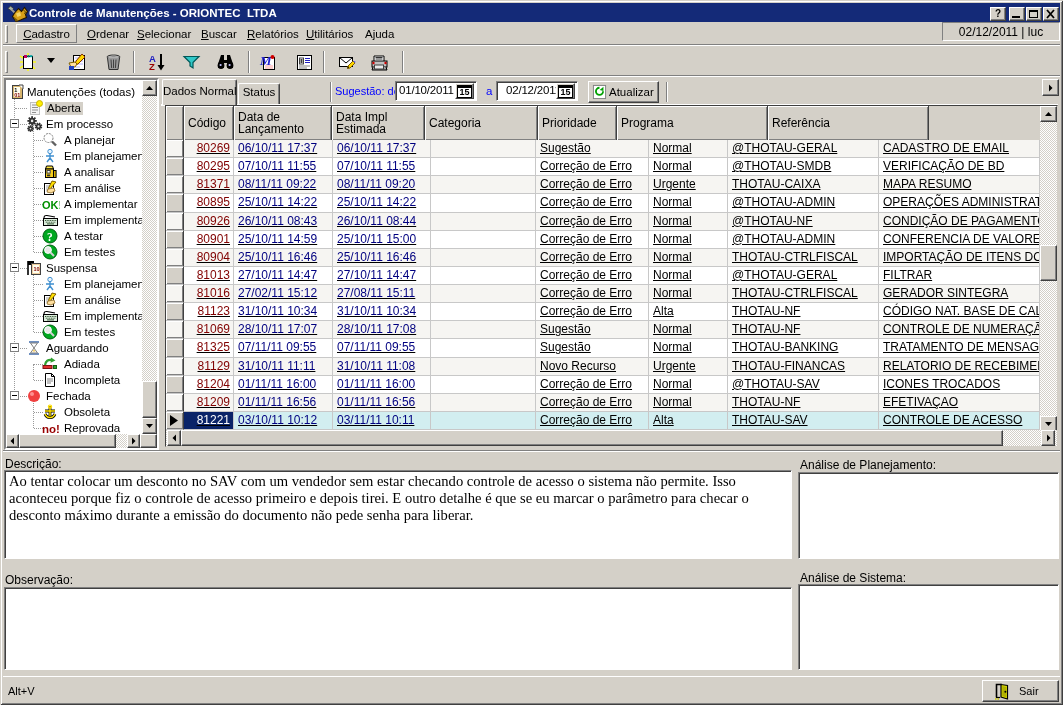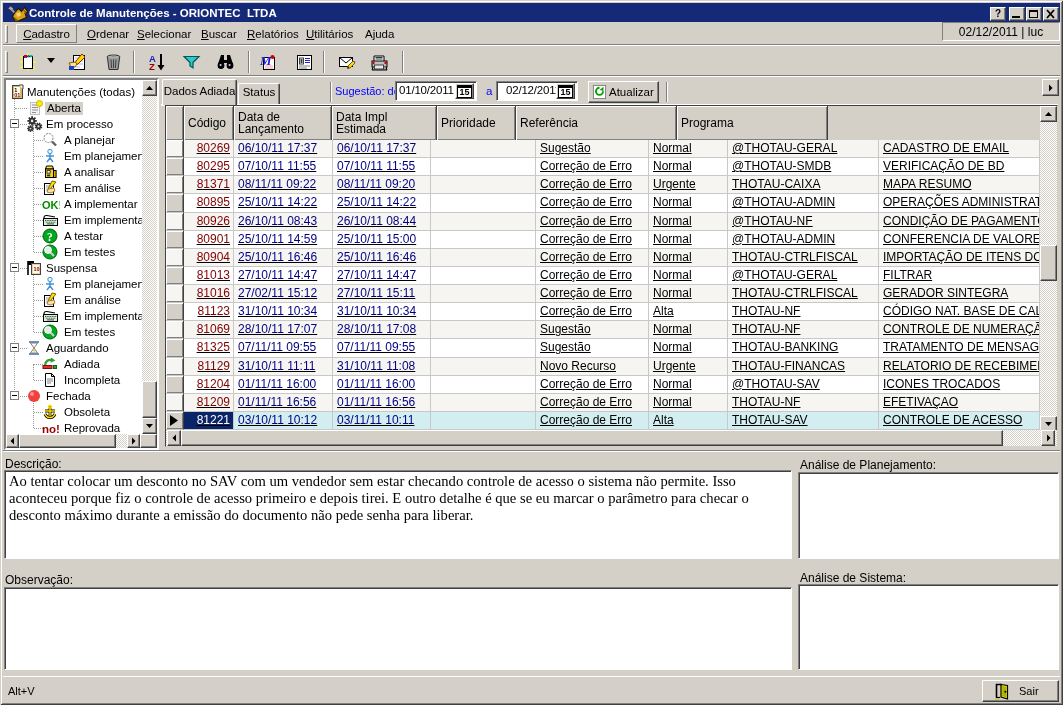--- a/index.html
+++ b/index.html
@@ -547,21 +547,21 @@
   <div class="abs sbtn" style="left:121px;top:354px;width:13px;height:14px">
       <svg width="11" height="12" viewBox="0 0 11 12">
         <path d="M4 2.5 L4 9.5 L7.5 6 Z" fill="#000"></path>
       </svg>
     </div>
   <div class="abs sbtn" style="left:134px;top:354px;width:17px;height:14px"></div>
 </div>
 <div class="abs" id="rightpanel" style="left:161px;top:77px;width:897px;height:375px">
 
   <div class="abs" style="left:0;top:27px;width:897px;height:2px;background:#fff"></div>
-  <div class="abs tab" style="left:1px;top:2px;width:75px;height:26px;z-index:3">Dados Adiada</div>
+  <div class="abs tab" style="left:1px;top:2px;width:75px;height:26px;z-index:3">Dados Normal</div>
   <div class="abs tab" style="left:77px;top:6px;width:42px;height:21px;line-height:17px">Status</div>
 
   <div class="tsep" style="left:169px;top:5px;height:20px"></div>
   <div class="abs bluetext" style="left:174px;top:8px;font-size:11px">Sugestão: de</div>
   <div class="abs sunken" style="left:234px;top:4px;width:82px;height:20px;font-size:11.5px;line-height:17px;padding-left:3px;letter-spacing:-0.2px">01/10/2011</div>
   <div class="abs raised calbtn" style="left:294px;top:6px;width:19px;height:16px"></div>
   <div class="abs bluetext" style="left:325px;top:8px;font-size:11.5px">a</div>
   <div class="abs sunken" style="left:335px;top:4px;width:82px;height:20px;font-size:11.5px;line-height:17px;padding-left:9px;letter-spacing:-0.2px">02/12/2011</div>
   <div class="abs raised calbtn" style="left:395px;top:6px;width:19px;height:16px"></div>
   <div class="abs raised" style="left:427px;top:4px;width:71px;height:22px">
@@ -577,24 +577,25 @@
       <svg width="11" height="12" viewBox="0 0 11 12">
         <path d="M4 2.5 L4 9.5 L7.5 6 Z" fill="#000"></path>
       </svg>
     </div>
 
   <div class="abs" style="left:4px;top:28px;width:893px;height:342px;border:1px solid;border-color:#404040 #d4d0c8 #d4d0c8 #404040;background:#d4d0c8">
     <div class="ghead">
       <div class="hc" style="width:18px"></div>
       <div class="hc" style="width:50px">Código</div>
       <div class="hc" style="width:98px">Data de Lançamento</div>
-      <div class="hc" style="width:105px">Data Impl Estimada</div>
+      <div class="hc" style="width:93px">Data Impl Estimada</div>
+      <div class="hc" style="width:113px">Categoria</div>
       <div class="hc" style="width:79px">Prioridade</div>
+      <div class="hc" style="width:151px">Programa</div>
       <div class="hc" style="width:161px">Referência</div>
-      <div class="hc" style="width:151px">Programa</div>
     </div>
     <div id="gridrows">
     <div class="grow">
           <div class="ind"></div>
           <div class="c1">80269</div>
           <div class="c2">06/10/11 17:37</div>
           <div class="c3">06/10/11 17:37</div>
           <div class="c4"></div>
           <div class="c5">Sugestão</div>
           <div class="c6">Normal</div>
@@ -675,21 +676,21 @@
           <div class="c4"></div>
           <div class="c5">Correção de Erro</div>
           <div class="c6">Normal</div>
           <div class="c7">@THOTAU-GERAL</div>
           <div class="c8">FILTRAR</div>
         </div>
     <div class="grow">
           <div class="ind"></div>
           <div class="c1">81016</div>
           <div class="c2">27/02/11 15:12</div>
-          <div class="c3">27/10/11 15:11</div>
+          <div class="c3">27/08/11 15:11</div>
           <div class="c4"></div>
           <div class="c5">Correção de Erro</div>
           <div class="c6">Normal</div>
           <div class="c7">THOTAU-CTRLFISCAL</div>
           <div class="c8">GERADOR SINTEGRA</div>
         </div>
     <div class="grow">
           <div class="ind"></div>
           <div class="c1">81123</div>
           <div class="c2">31/10/11 10:34</div>

